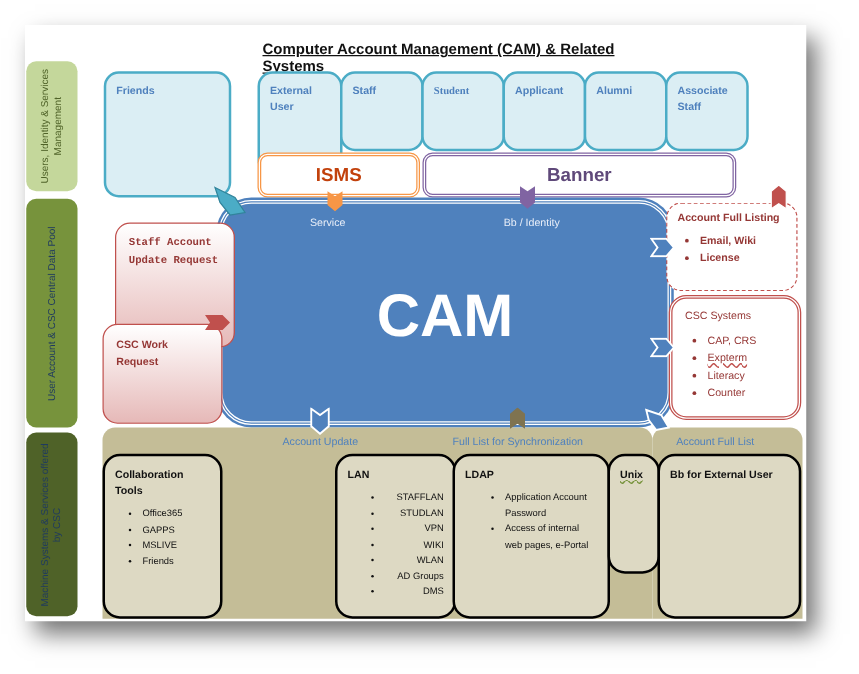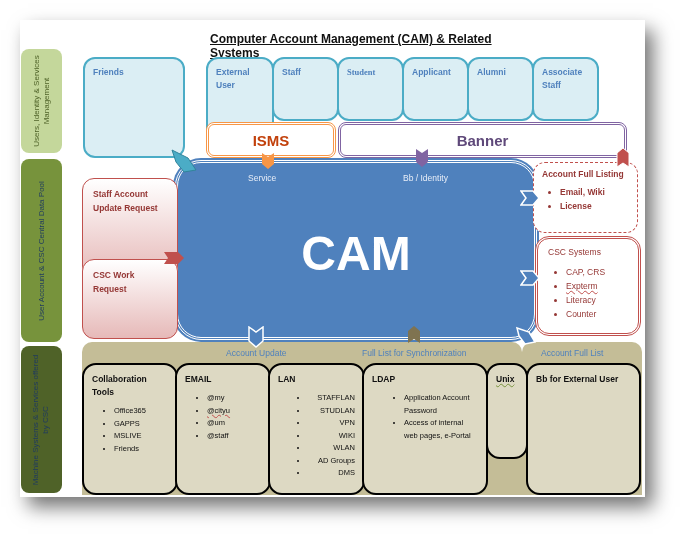--- a/index.html
+++ b/index.html
@@ -13,21 +13,21 @@
   .band { border-radius:8px; display:flex; align-items:center; justify-content:center; }
   .band span { transform:rotate(-90deg); white-space:nowrap; font-size:8px; line-height:10px; text-align:center; }
   .band1 { left:1px; top:29px; width:41px; height:104px; background:#c4d79b; color:#4f6228; }
   .band2 { left:1px; top:139px; width:41px; height:183px; background:#77933c; color:#1f3a5f; }
   .band3 { left:1px; top:326px; width:41px; height:147px; background:#4f6228; color:#1f3a5f; }
   .userbox { background:#dbeef4; border:2px solid #4bacc6; border-radius:12px; color:#4f81bd;
              font-size:8.5px; font-weight:bold; padding:7px 8px; line-height:13px; }
   .isms { left:186px; top:102px; width:130px; height:36px; border:3px double #f79646; border-radius:8px;
           color:#c2410c; font-size:15px; font-weight:bold; display:flex; align-items:center; justify-content:center;
           background:#fff; }
-  .banner { left:318px; top:102px; width:289px; height:36px; border:3px double #8064a2; border-radius:8px;
+  .banner { left:318px; top:102px; width:251px; height:36px; border:3px double #8064a2; border-radius:8px;
             color:#5f497a; font-size:15px; font-weight:bold; display:flex; align-items:center; justify-content:center;
             background:#fff; }
   .cam { left:155px; top:140px; width:362px; height:180px; background:#4f81bd; border-radius:26px;
          border:3px double #ffffff; box-shadow:0 0 0 2px #4f81bd; }
   .cam-label { left:0; width:100%; top:63px; text-align:center; color:#ffffff; font-size:48px; font-weight:bold; }
   .cam-sub { color:#e8eef8; font-size:8.5px; }
   .reqbox { border:1px solid #c0504d; border-radius:12px; background:linear-gradient(#ffffff, #e6b9b8);
             color:#953735; font-size:8.5px; font-weight:bold; padding:8px 10px; line-height:14px; }
   .afl { left:513px; top:142px; width:105px; height:71px; border:1px dashed #c0504d; border-radius:12px;
          color:#953735; font-size:8.5px; font-weight:bold; padding:6px 8px; background:#fff; }
@@ -89,21 +89,21 @@
   <div class="abs banner">
       <span>Banner</span>
     </div>
 
   <div class="abs cam">
     <div class="abs cam-sub" style="left:70px; top:10px;">Service</div>
     <div class="abs cam-sub" style="left:225px; top:10px;">Bb / Identity</div>
     <div class="abs cam-label">CAM</div>
   </div>
 
-  <div class="abs reqbox" style="left:62px; top:158px; width:96px; height:100px;">
+  <div class="abs reqbox" style="left:72px; top:158px; width:96px; height:100px;font-family:Liberation Mono, monospace;">
     <span>Staff Account</span><br><span>Update Request</span>
   </div>
   <div class="abs reqbox" style="left:62px; top:239px; width:96px; height:80px;">
     <span>CSC Work Request</span>
   </div>
 
   <div class="abs afl">
     <div>Account Full Listing</div>
     <ul class="bl">
       <li>Email, Wiki</li>
@@ -129,29 +129,20 @@
     <div class="abs traylbl" style="left:19px; top:6px;">Account Full List</div>
   </div>
 
   <div class="abs sys" style="left:62px; top:343px; width:96px; height:132px;">
     <span>Collaboration</span><br><span>Tools</span>
     <ul>
       <li>Office365</li>
       <li>GAPPS</li>
       <li>MSLIVE</li>
       <li>Friends</li>
-    </ul>
-  </div>
-  <div class="abs sys" style="left:155px; top:343px; width:96px; height:132px;">
-    <span>EMAIL</span>
-    <ul>
-      <li>@my</li>
-      <li style="text-decoration:underline wavy #c0504d;">@cityu</li>
-      <li>@um</li>
-      <li>@staff</li>
     </ul>
   </div>
   <div class="abs sys" style="left:248px; top:343px; width:97px; height:132px;">
     <span>LAN</span>
     <ul style="padding-left:30px;text-align:right;">
       <li>STAFFLAN</li>
       <li>STUDLAN</li>
       <li>VPN</li>
       <li>WIKI</li>
       <li>WLAN</li>

